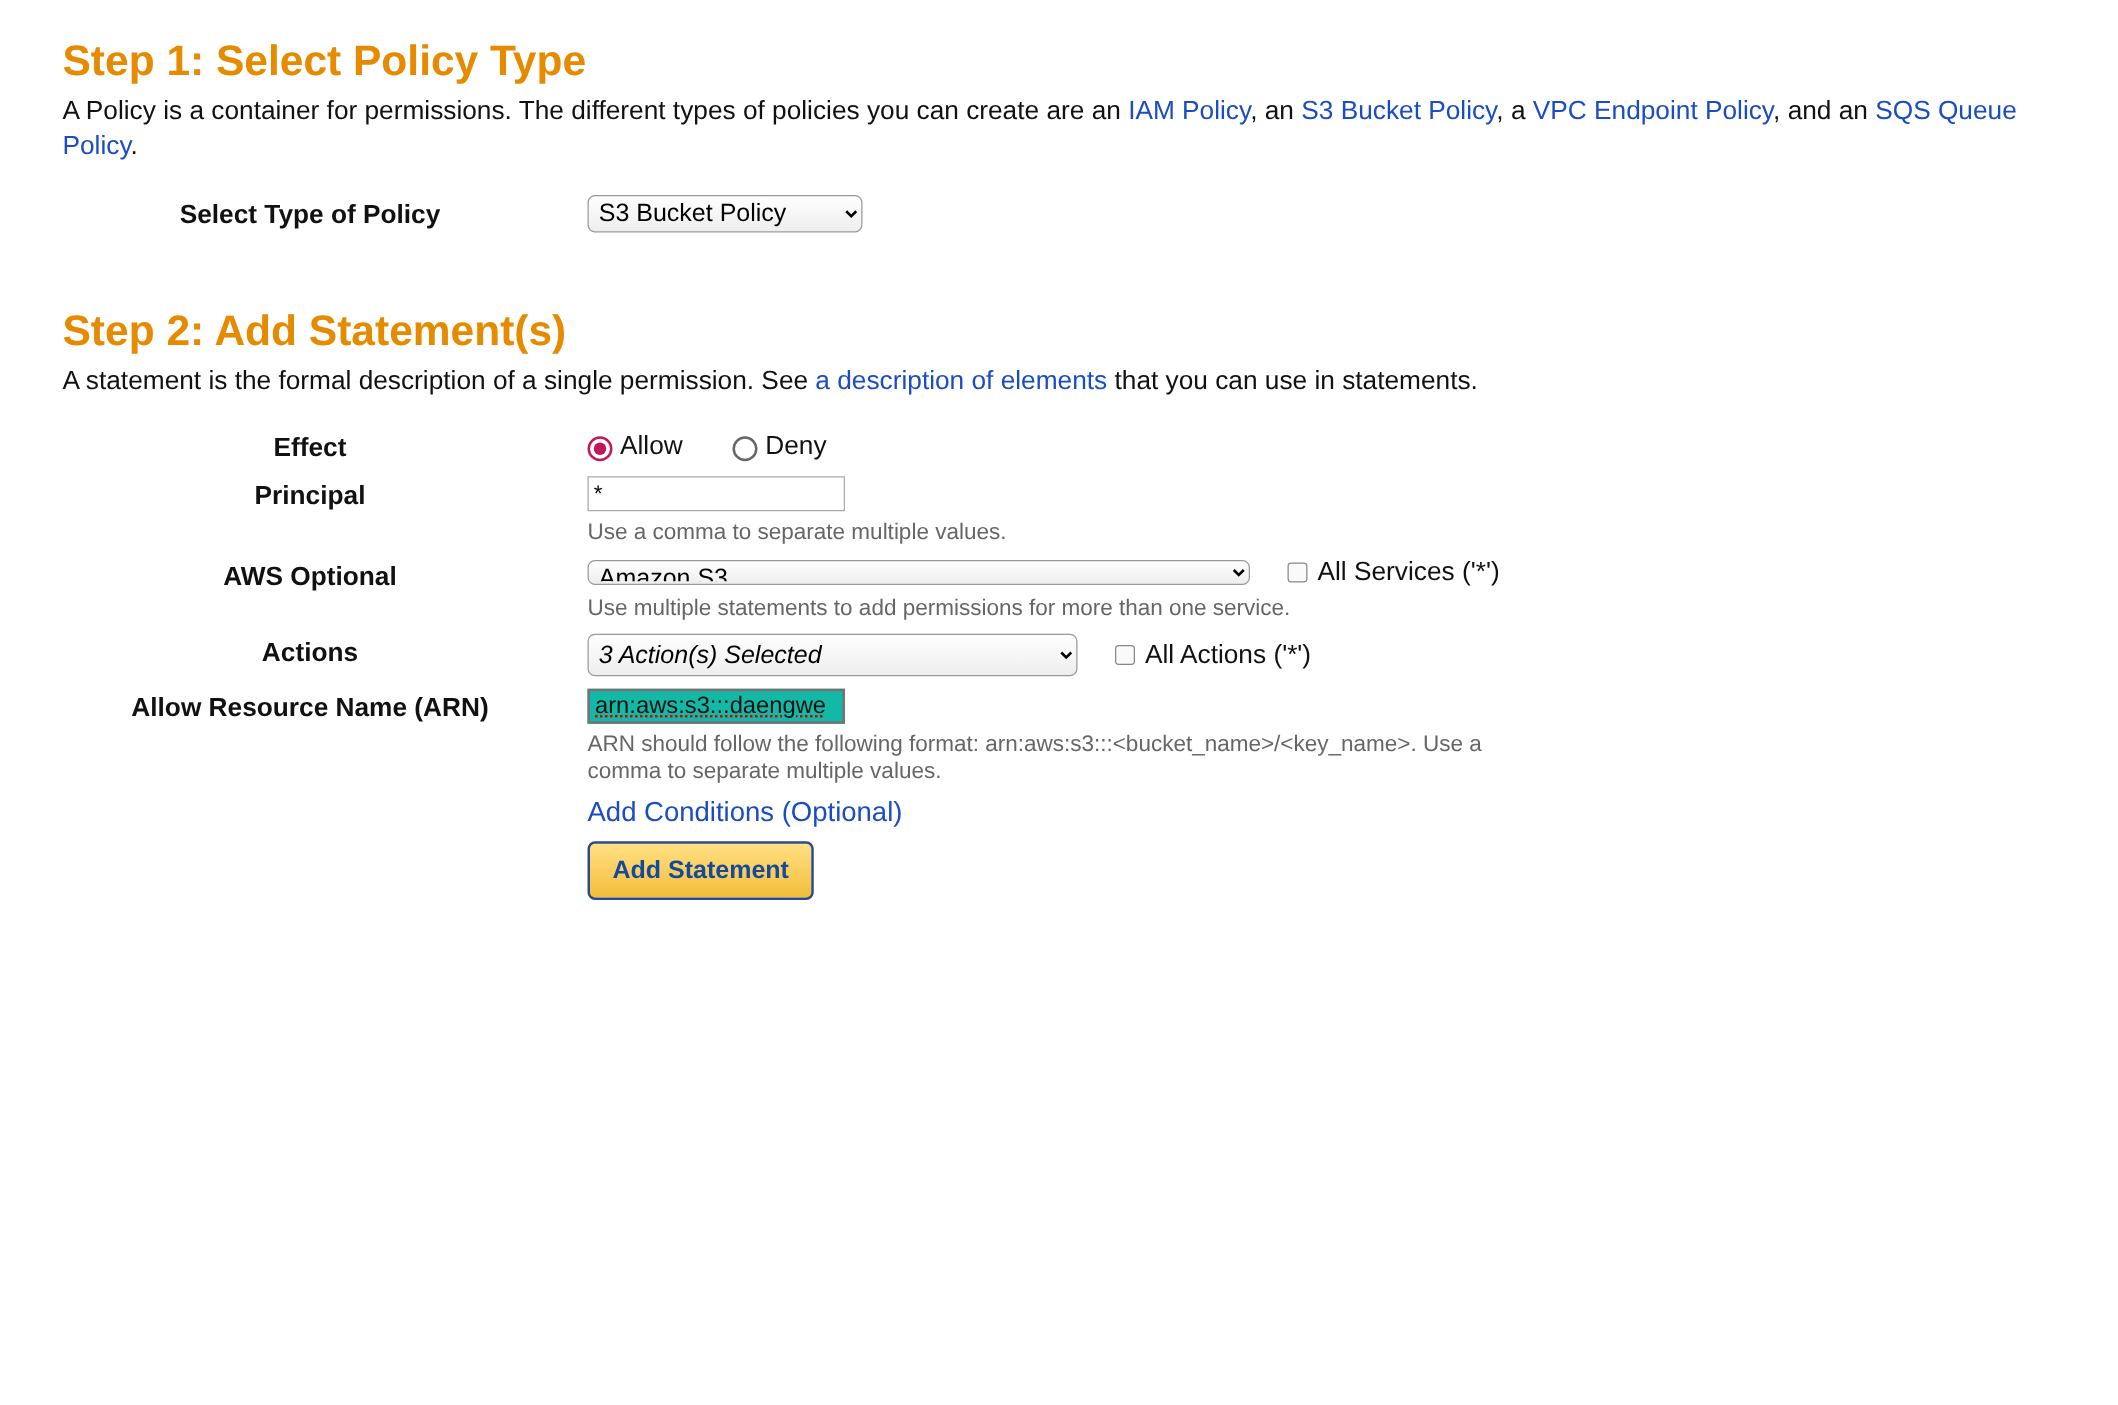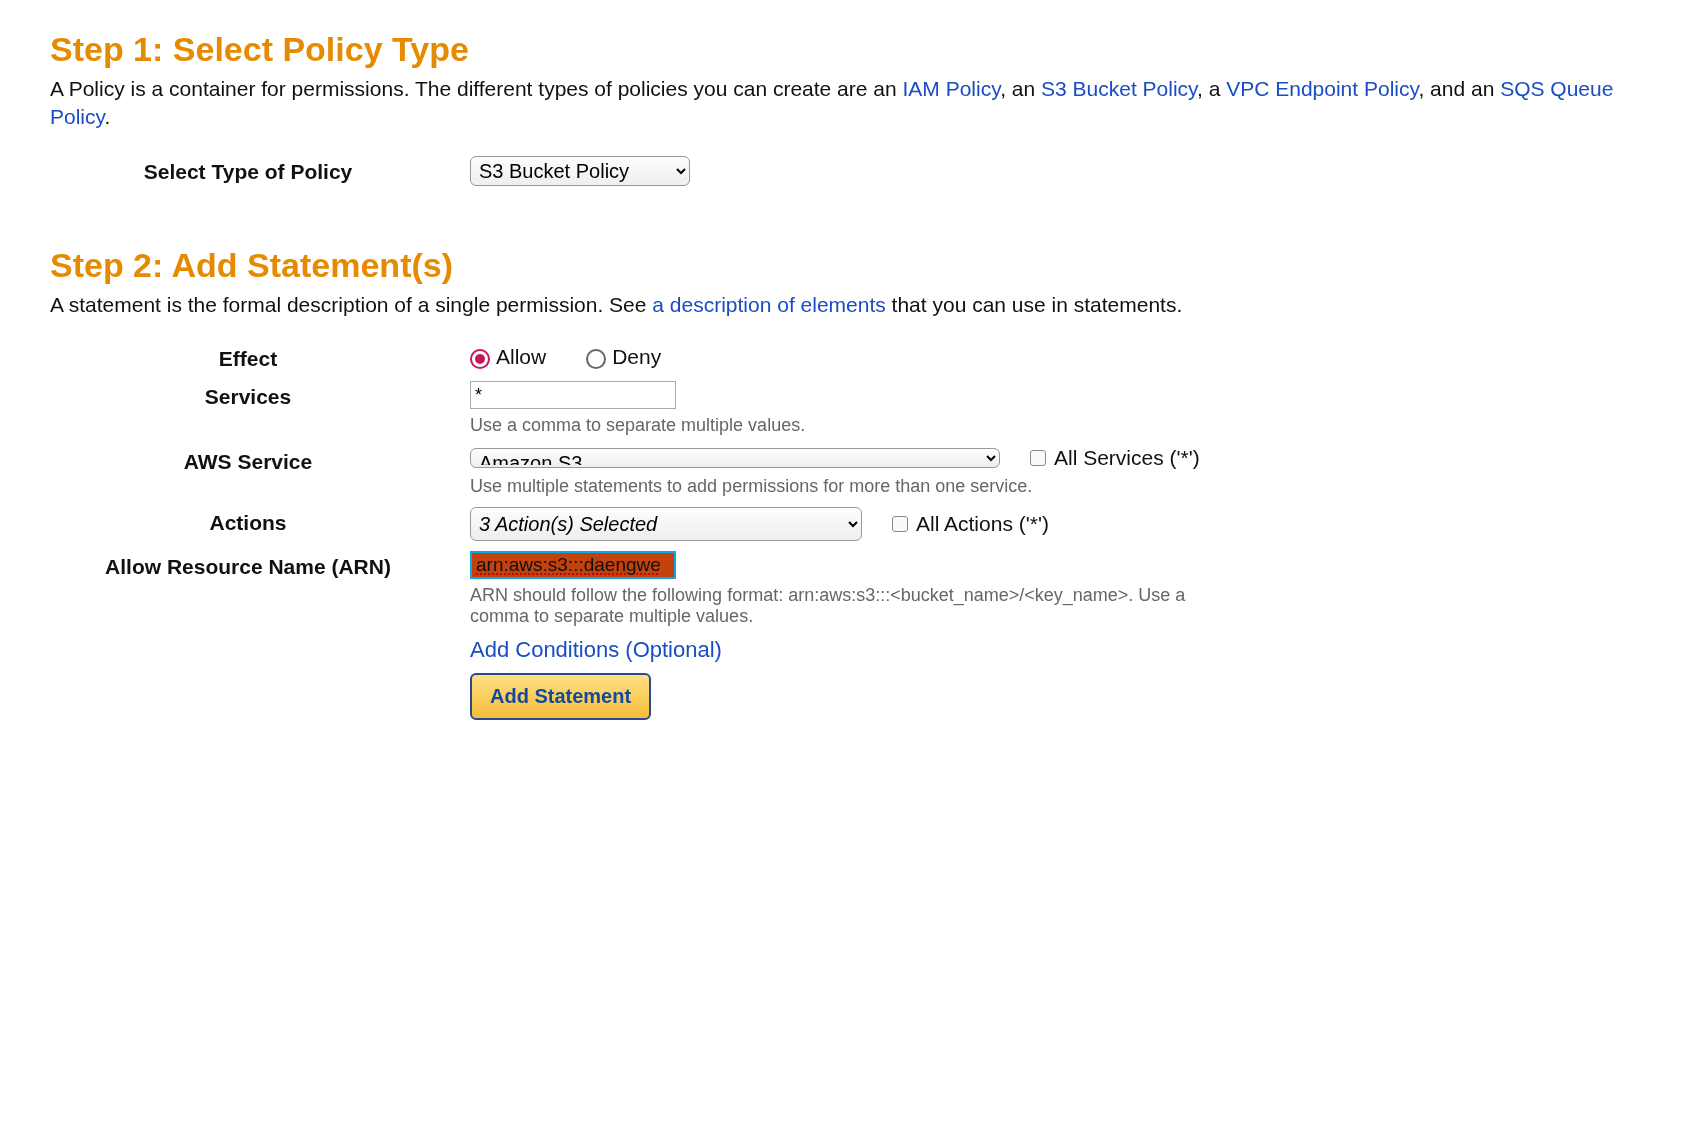--- a/index.html
+++ b/index.html
@@ -65,22 +65,22 @@
   }
   .text-input {
     font-size: 18px;
     padding: 2px 4px;
     border: 1px solid #aaa;
     height: 28px;
     width: 206px;
   }
   .text-input-arn {
     width: 206px;
-    border: 2px solid #0ea5e9;
-    background: #c2410c;
+    border: 2px solid #737373;
+    background: #14b8a6;
     font-size: 19px;
     color: #111;
     text-decoration: underline;
     text-decoration-color: #cc0000;
     text-decoration-style: dotted;
     text-underline-offset: 3px;
   }
   .radio-group {
     display: flex;
     align-items: center;
@@ -184,29 +184,29 @@
       </div>
       <div class="radio-item">
         <span class="radio-custom unchecked"></span>
         <span>Deny</span>
       </div>
     </div>
   </div>
 </div>
 
 <div class="form-row">
-  <div class="form-label">Services</div>
+  <div class="form-label">Principal</div>
   <div class="form-field">
     <input type="text" class="text-input" value="*" style="">
     <span class="hint">Use a comma to separate multiple values.</span>
   </div>
 </div>
 
 <div class="form-row">
-  <div class="form-label">AWS Service</div>
+  <div class="form-label">AWS Optional</div>
   <div class="form-field">
     <div class="field-line">
       <select class="select-native select-wide">
         <option>Amazon S3</option>
       </select>
       <label class="inline-check">
         <span class="checkbox-custom"></span>
         <span>All Services ('*')</span>
       </label>
     </div>

